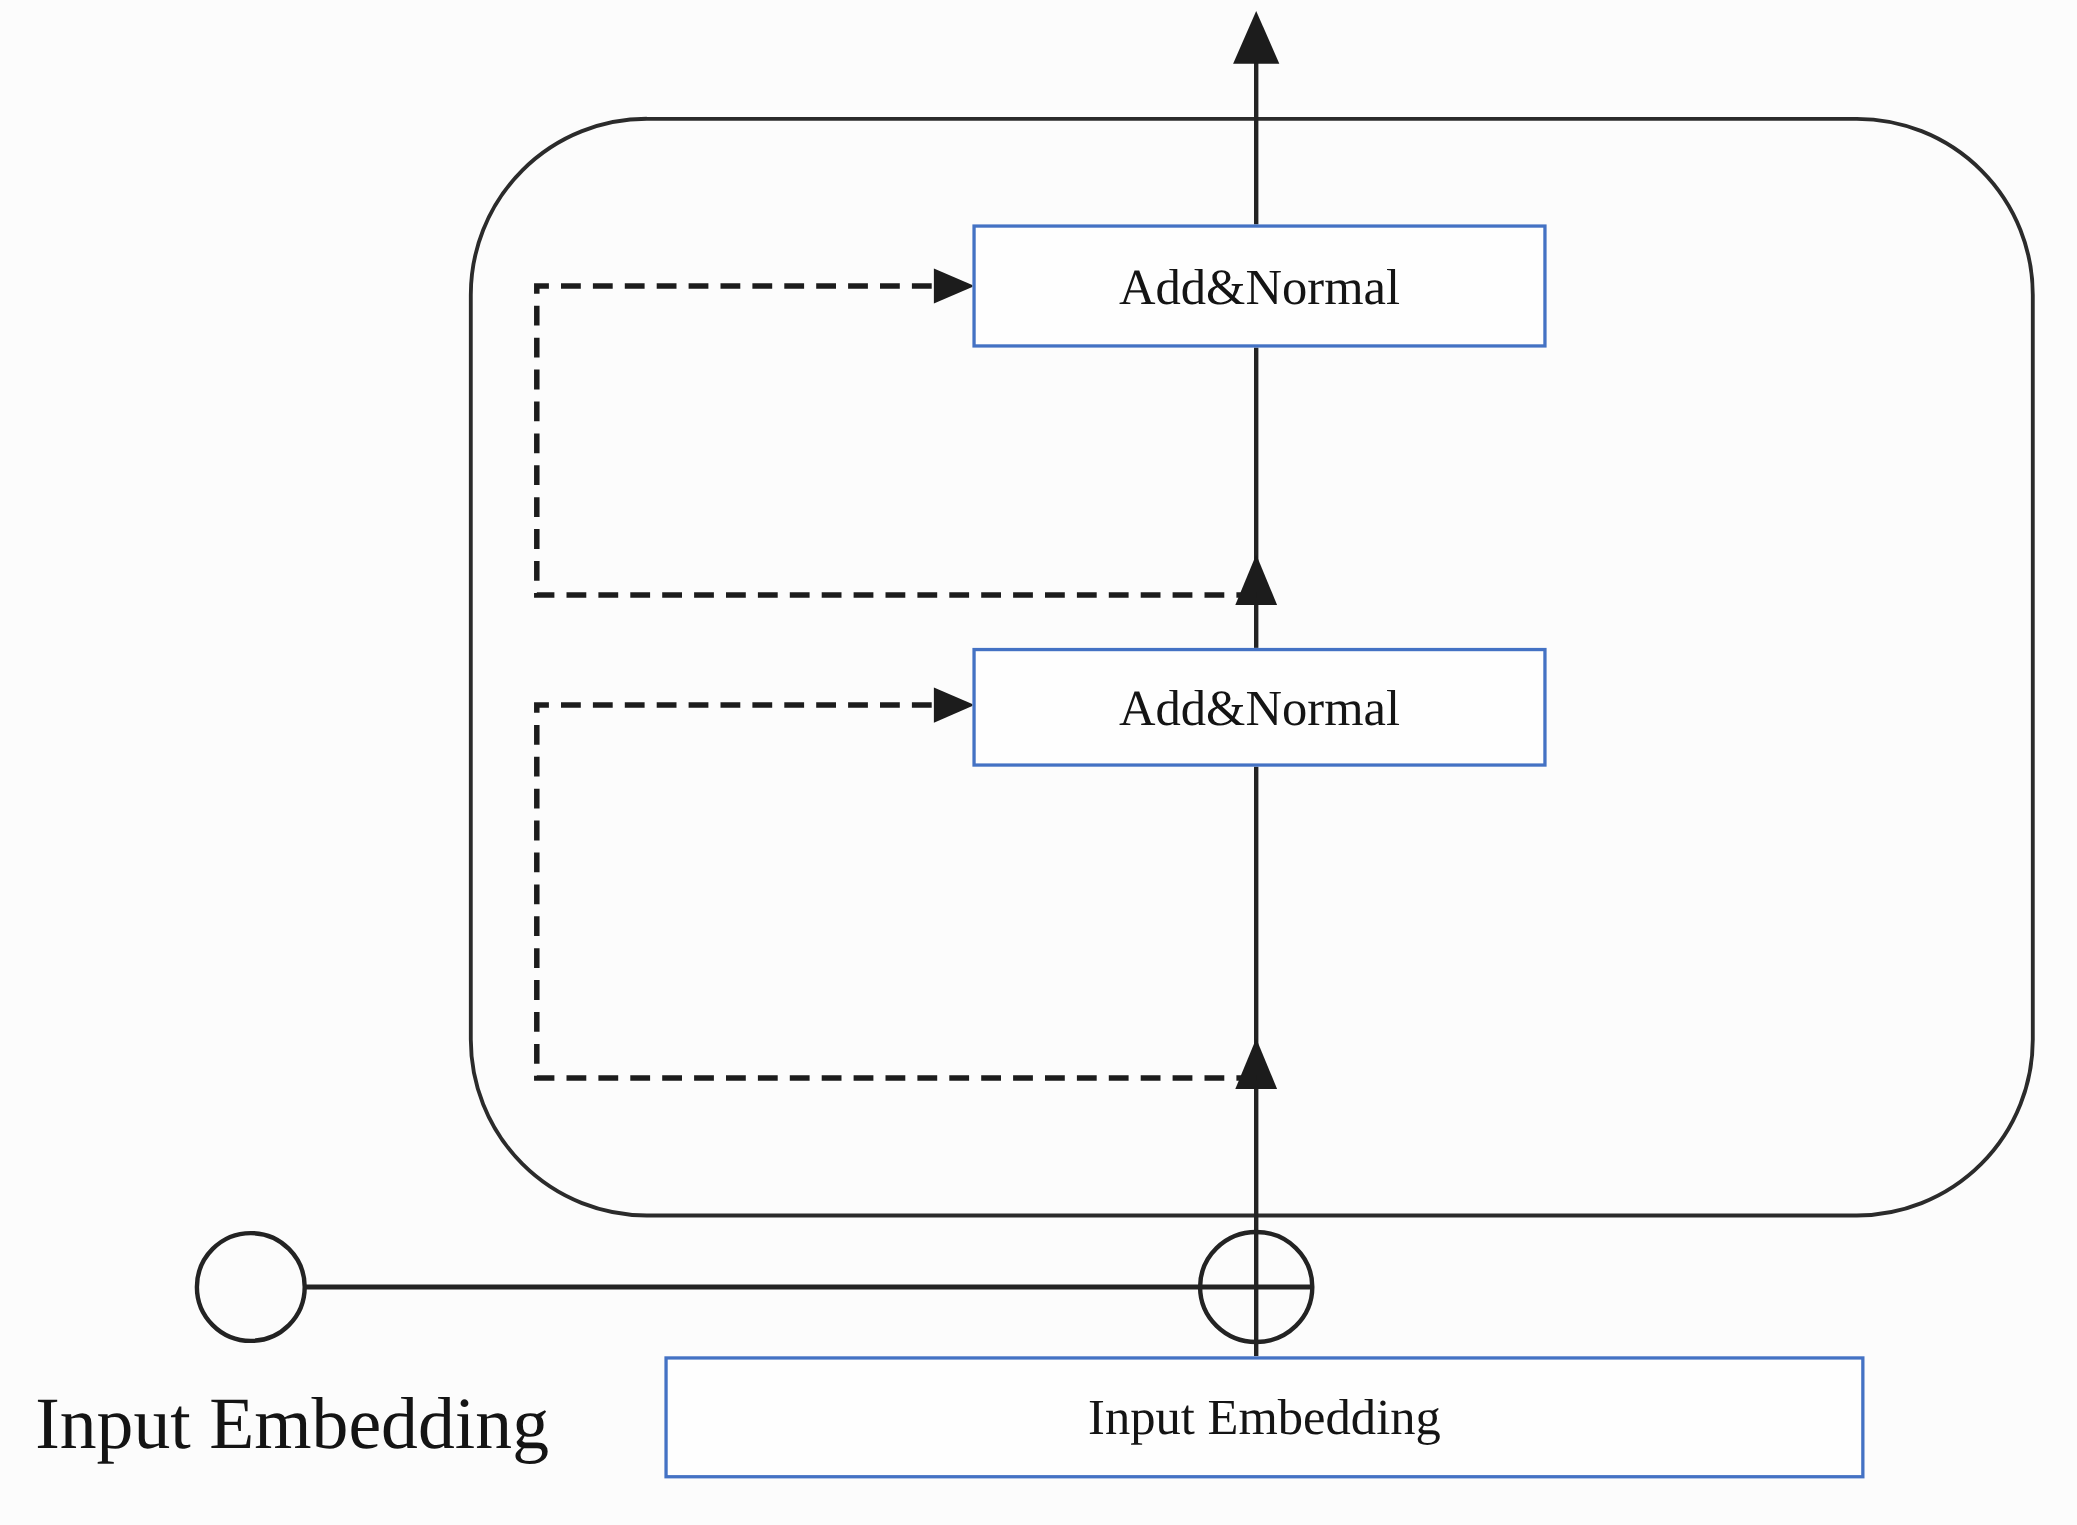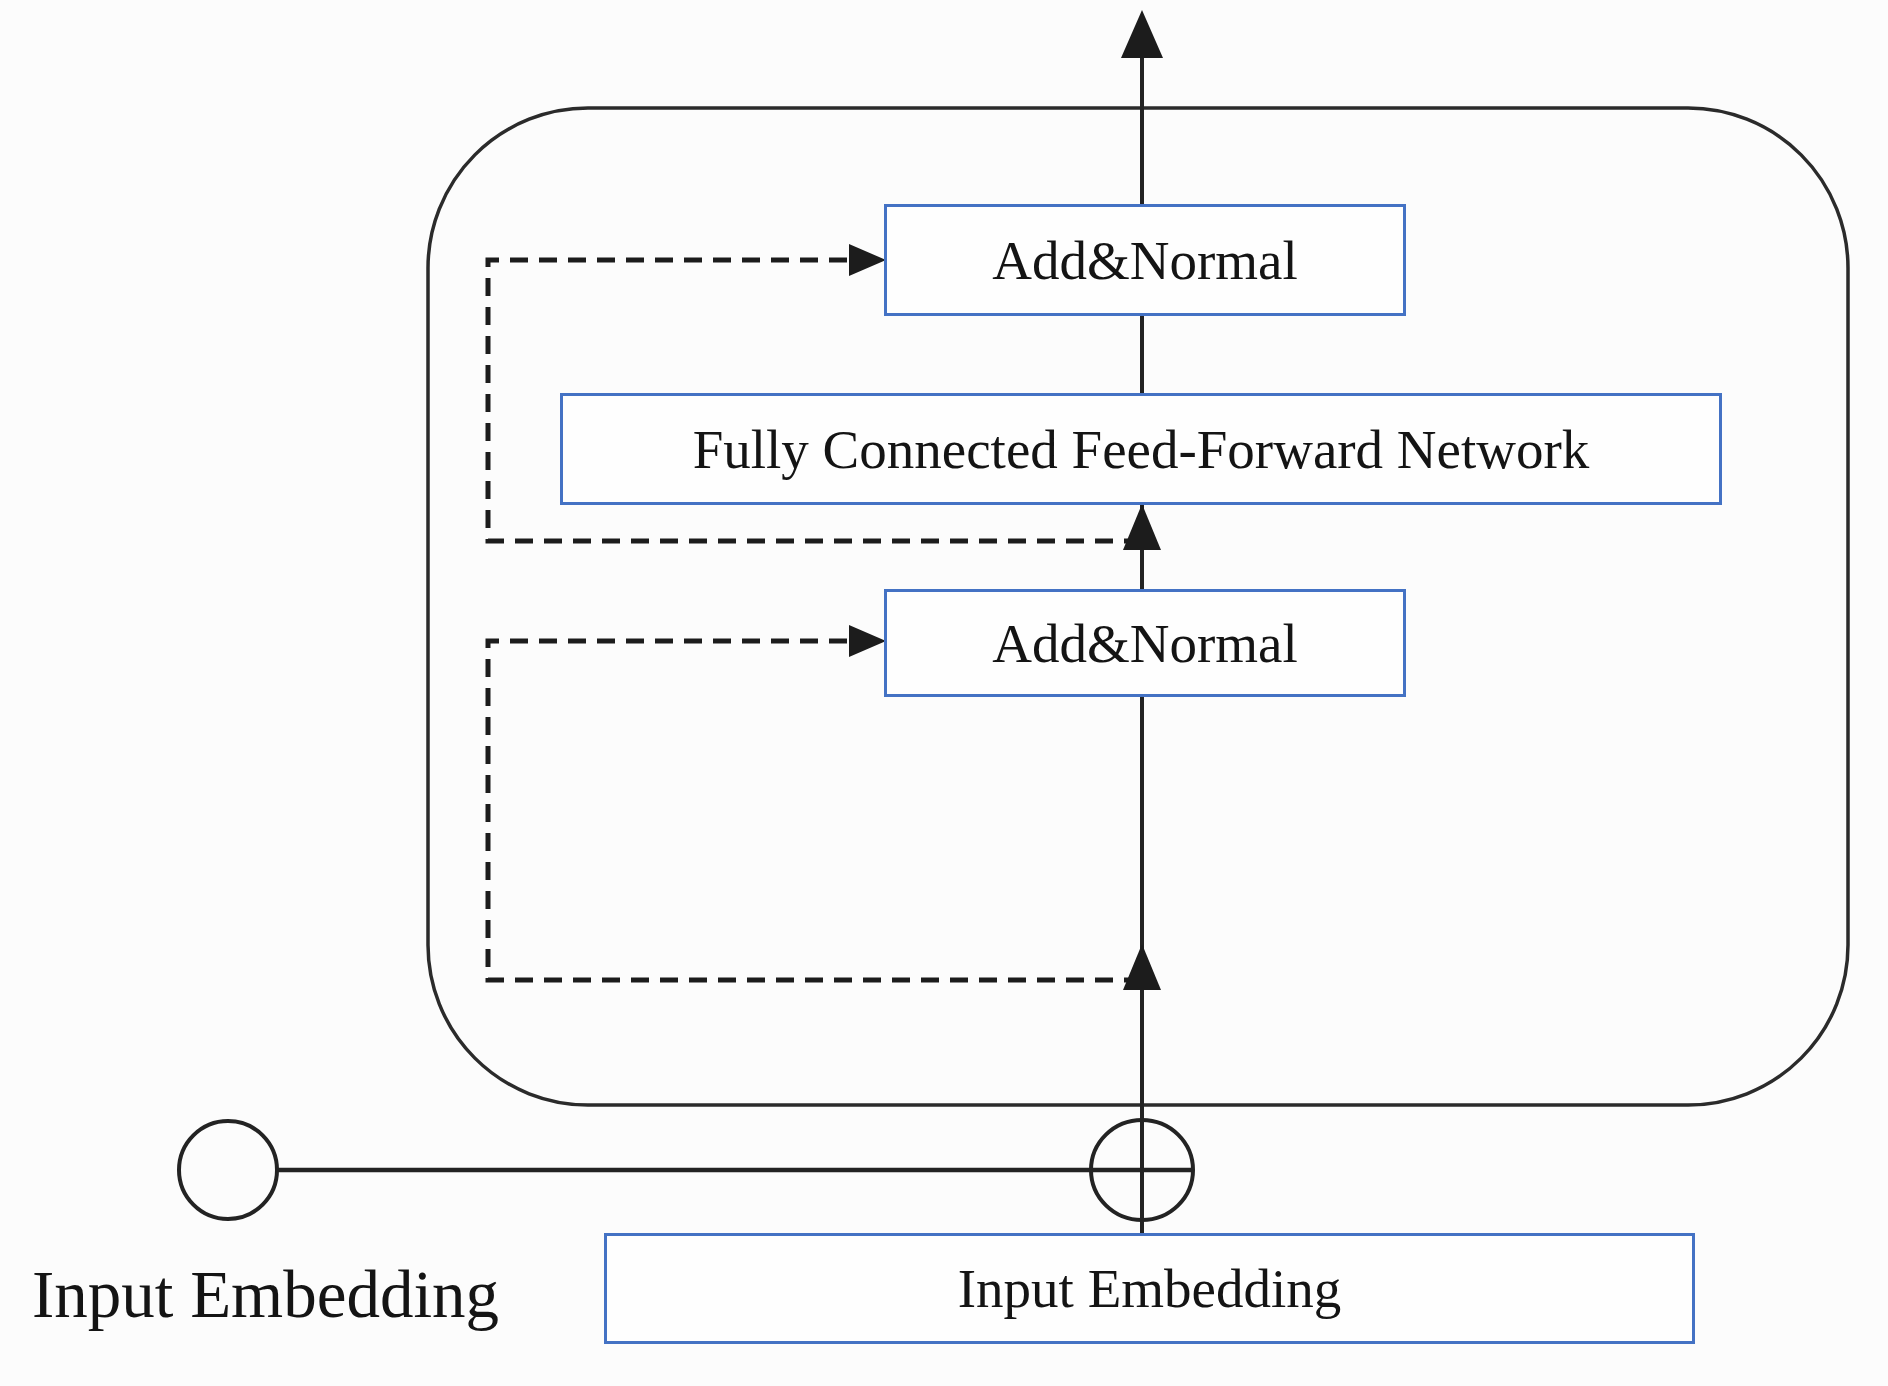--- a/index.html
+++ b/index.html
@@ -23,21 +23,21 @@
     height: 1386px;
   }
   .node-box {
     position: absolute;
     box-sizing: border-box;
     border: 3px solid #4472C4;
     background: #fefefe;
     display: flex;
     align-items: center;
     justify-content: center;
-    font-size: 55px;
+    font-size: 46px;
     color: #141414;
     white-space: nowrap;
     letter-spacing: 0;
   }
   .box-add-norm-top   { left: 884px; top: 204px;  width: 522px;  height: 112px; }
   .box-ffn            { left: 560px; top: 393px;  width: 1162px; height: 112px; }
   .box-add-norm-mid   { left: 884px; top: 589px;  width: 522px;  height: 108px; }
   .box-mha            { left: 598px; top: 824px;  width: 1082px; height: 116px; }
   .box-input-embed    { left: 604px; top: 1233px; width: 1091px; height: 111px; }
   .floating-label {
@@ -78,23 +78,20 @@
     <polygon points="886,260 849,244 849,276" fill="#1c1c1c"></polygon>
 
     <path d="M 1142 980 H 488 V 641 H 848" fill="none" stroke="#1c1c1c" stroke-width="5" stroke-dasharray="18 11"></path>
     <polygon points="886,641 849,625 849,657" fill="#1c1c1c"></polygon>
   </svg>
 
   <div class="node-box box-add-norm-top">
     <span>Add&amp;Normal</span>
   </div>
 
-  <div class="node-box box-ffn">
-    <span>Fully Connected Feed-Forward Network</span>
-  </div>
 
   <div class="node-box box-add-norm-mid">
     <span>Add&amp;Normal</span>
   </div>
 
 
   <div class="node-box box-input-embed">
     <span>Input Embedding</span>
   </div>
 

